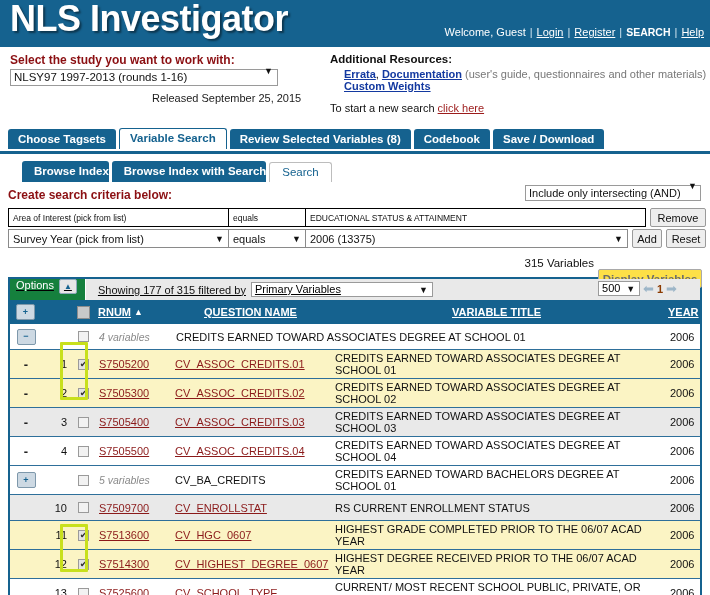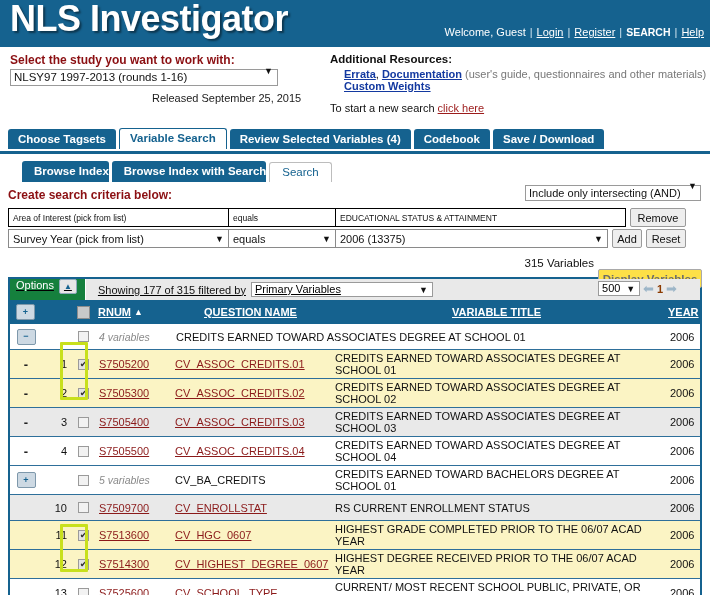--- a/index.html
+++ b/index.html
@@ -80,30 +80,30 @@
 
   
   .crit-head { position:relative; height: 20px; margin-top:4px; }
   .crit-title { position:absolute; left:8px; top:2px; color:#8b0f12; font-size:12px; font-weight:bold; }
   .andsel {
     position:absolute; right:9px; top:-1px; width:176px; height:16px; box-sizing:border-box;
     border:1px solid #9a9a9a; background:#fff; font-size:11px; color:#111; padding-left:3px; line-height:14px;
   }
   .andsel .cv-arrow { position:absolute; right:3px; top:0px; font-size:9px; }
 
-  .crit-table { margin: 2px 24px 0 8px; }
+  .crit-table { margin: 2px 4px 0 8px; }
   .crit-row { display:flex; align-items:stretch; height:19px; margin-bottom:2px; }
   .cell {
     border:1px solid #8a8a8a; background:#fff; box-sizing:border-box;
     position:relative; font-size:11px; color:#111; padding-left:4px;
     display:flex; align-items:center;
   }
   .crit-row.r1 .cell { font-size:8.5px; border-color:#000; }
   .c-field { width: 221px; }
-  .c-op { width: 108px; margin-left:-1px; }
+  .c-op { width: 78px; margin-left:-1px; }
   .c-val { flex:1; margin-left:-1px; }
   .cv-arrow { position:absolute; right:4px; top:50%; transform:translateY(-50%); font-size:9px; color:#111; }
   .btn {
     border:1px solid #9a9a9a; background:#eeeeee; box-sizing:border-box;
     font-size:11px; color:#111; display:flex; align-items:center; justify-content:center;
     margin-left:4px; border-radius:2px;
   }
   .btn-remove { width:56px; }
   .btn-add { width:30px; }
   .btn-reset { width:40px; }
@@ -224,21 +224,21 @@
     </div>
     <div class="newsearch">
       <span>To start a new search </span><a href="#">click here</a>
     </div>
   </div>
 
   <div class="tabs-wrap">
     <div class="tabs" id="tabs">
         <div class="tab"><span>Choose Tagsets</span></div>
         <div class="tab active"><span>Variable Search</span></div>
-        <div class="tab"><span>Review Selected Variables (4)</span></div>
+        <div class="tab"><span>Review Selected Variables (8)</span></div>
         <div class="tab"><span>Codebook</span></div>
         <div class="tab"><span>Save / Download</span></div>
       </div>
   </div>
   <div class="tabs-rule"></div>
 
   <div class="subtabs" id="subtabs">
       <div class="subtab"><span>Browse Index</span></div>
       <div class="subtab"><span>Browse Index with Search</span></div>
       <div class="subtab active"><span>Search</span></div>

